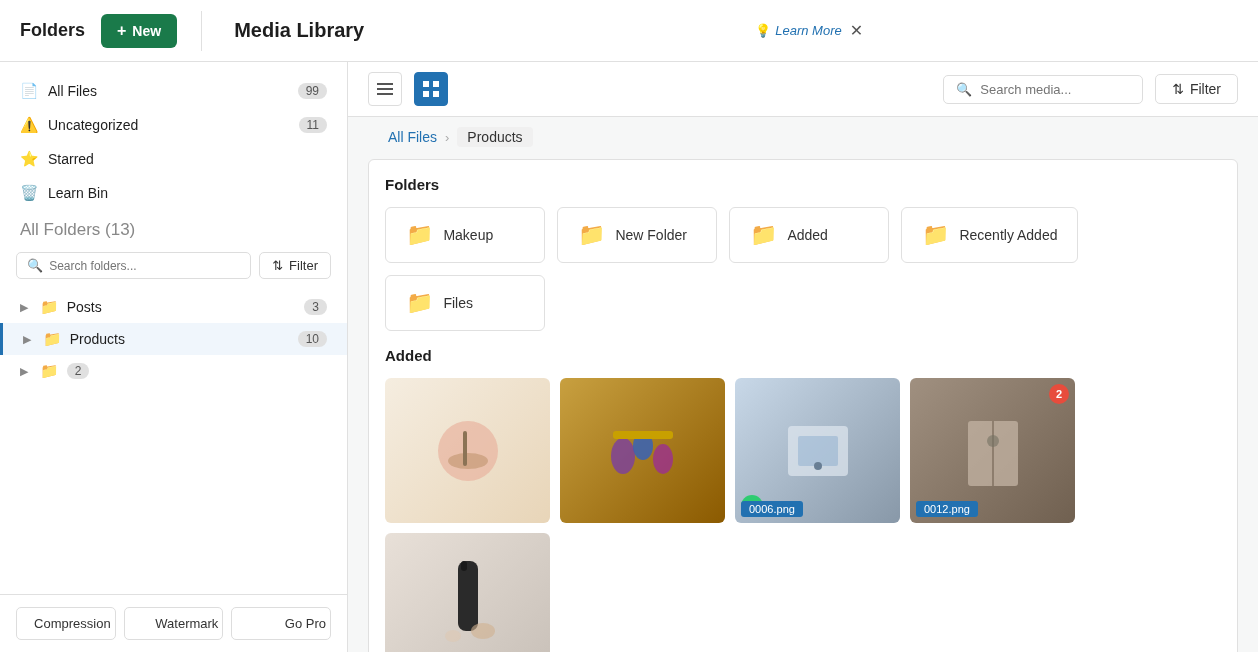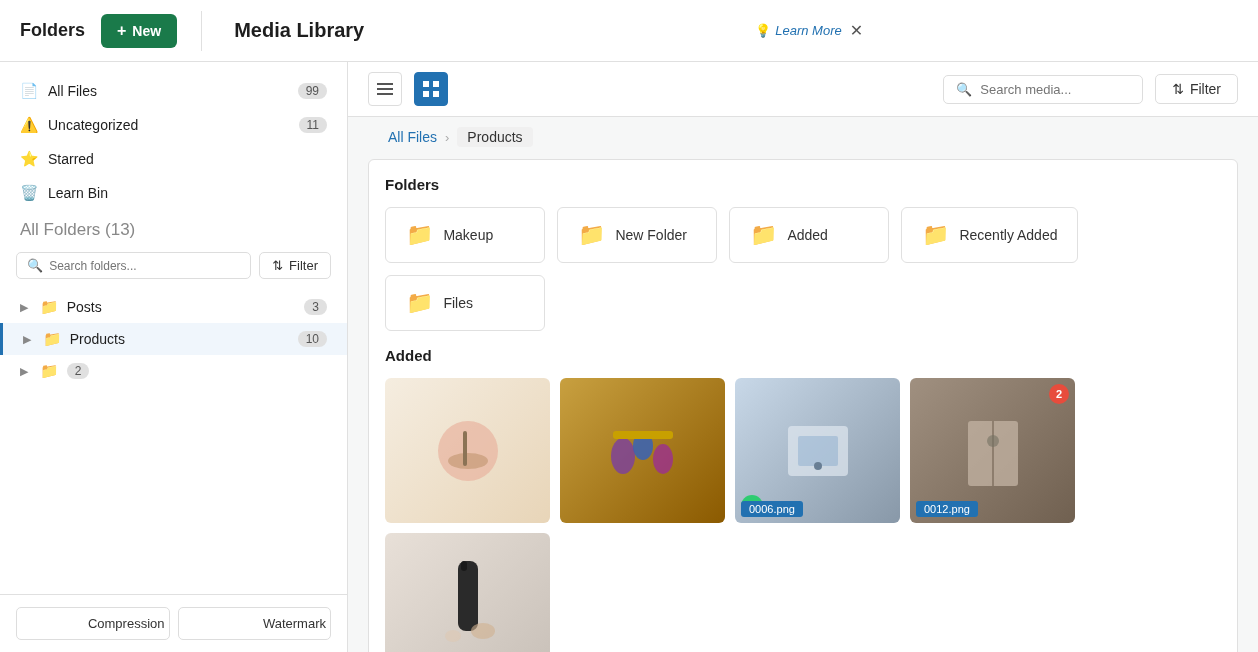--- a/index.html
+++ b/index.html
@@ -234,20 +234,21 @@
       <div class="sidebar-tree-item">
         <span class="chevron">▶</span>
         <span class="folder-icon">📁</span>
         <span class="count">2</span>
       </div>
     </div>
 
     <div class="sidebar-bottom">
       <button class="sidebar-bottom-btn">Compression</button>
       <button class="sidebar-bottom-btn">Watermark</button>
+      <button class="sidebar-bottom-btn">Go Pro</button>
     </div>
   </div>
 
   <div class="content">
 
     <div class="content-toolbar">
       <button class="view-btn">
         <svg width="16" height="16" viewBox="0 0 16 16" fill="currentColor">
           <rect x="0" y="2" width="16" height="2"></rect>
             <rect x="0" y="7" width="16" height="2"></rect>

